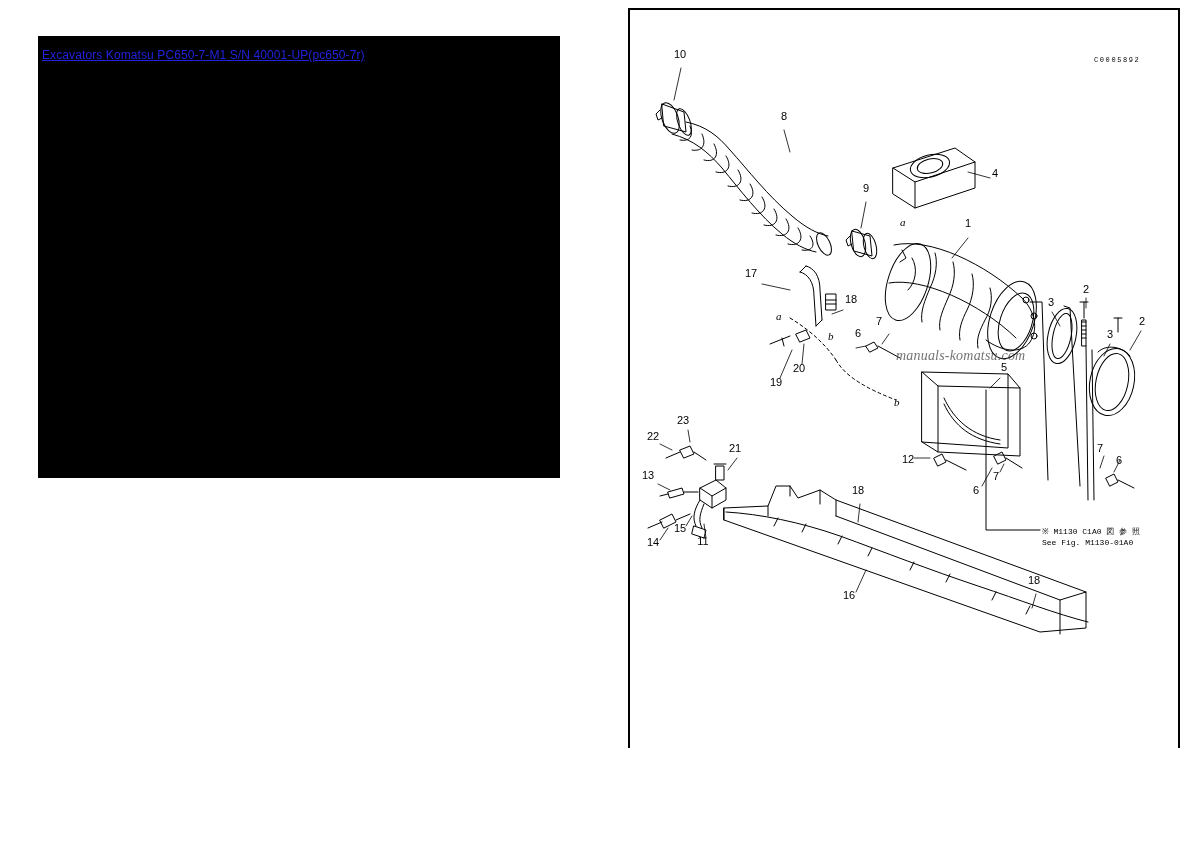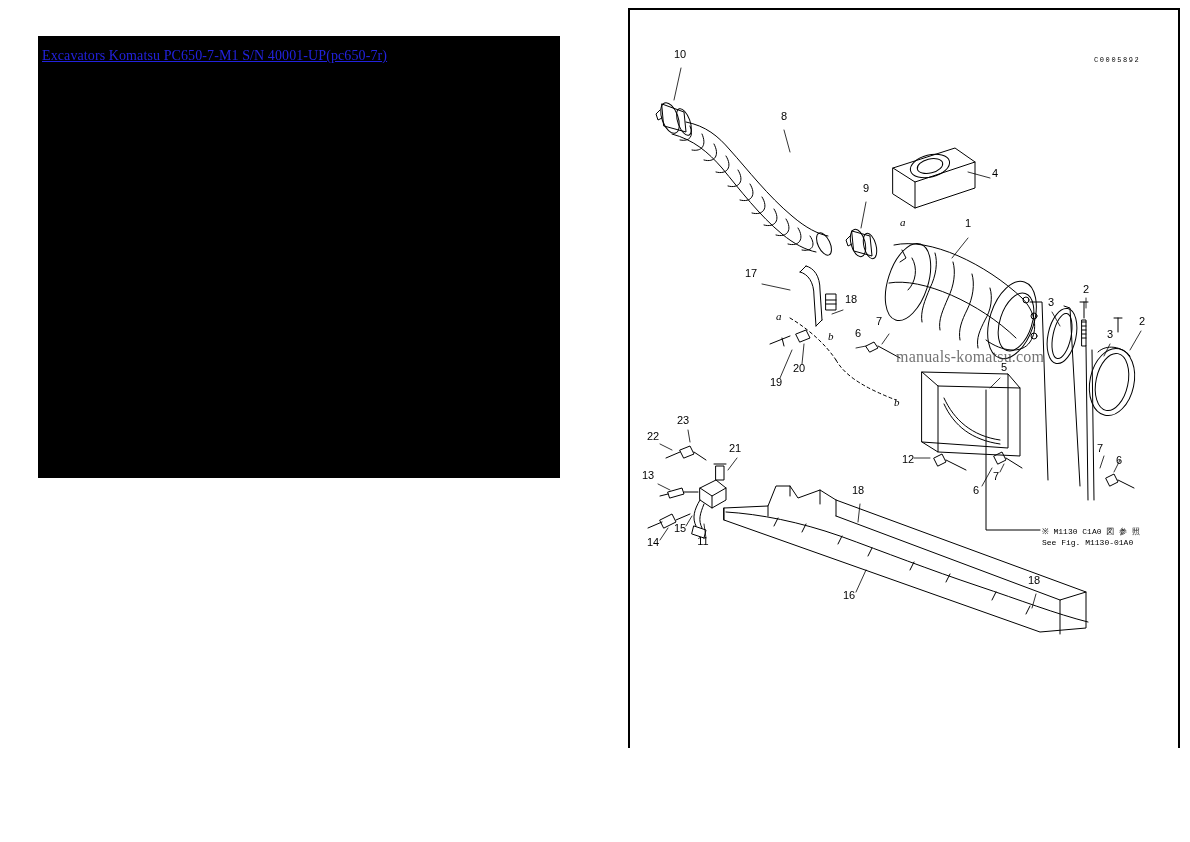--- a/index.html
+++ b/index.html
@@ -24,26 +24,26 @@
     left: 38px;
     top: 36px;
     width: 522px;
     height: 442px;
     background: #000000;
   }
   #left-link {
     position: absolute;
     left: 4px;
     top: 12px;
-    font-size: 14px;
+    font-size: 12px;
     color: #2222dd;
     text-decoration: underline;
     white-space: nowrap;
     letter-spacing: 0.1px;
-    font-family: Liberation Serif, serif;
+    font-family: Liberation Sans, sans-serif;
   }
 
   
   #right-panel {
     position: absolute;
     left: 628px;
     top: 8px;
     width: 552px;
     height: 740px;
     background: #ffffff;
@@ -94,25 +94,26 @@
     font-family: "Liberation Serif", serif;
     font-size: 11px;
     font-style: italic;
     fill: #000;
   }
   #watermark {
     position: absolute;
     left: 268px;
     top: 340px;
     font-family: "Liberation Serif", serif;
-    font-size: 16px;
+    font-size: 14px;
     color: #444;
     opacity: 0.75;
     white-space: nowrap;
     letter-spacing: 0.2px;
+    font-style: italic;
   }
 </style>
 </head>
 <body>
 
 <div id="page">
 
   <div id="left-panel">
     <a id="left-link" href="#">Excavators Komatsu PC650-7-M1 S/N 40001-UP(pc650-7r)</a>
   </div>

